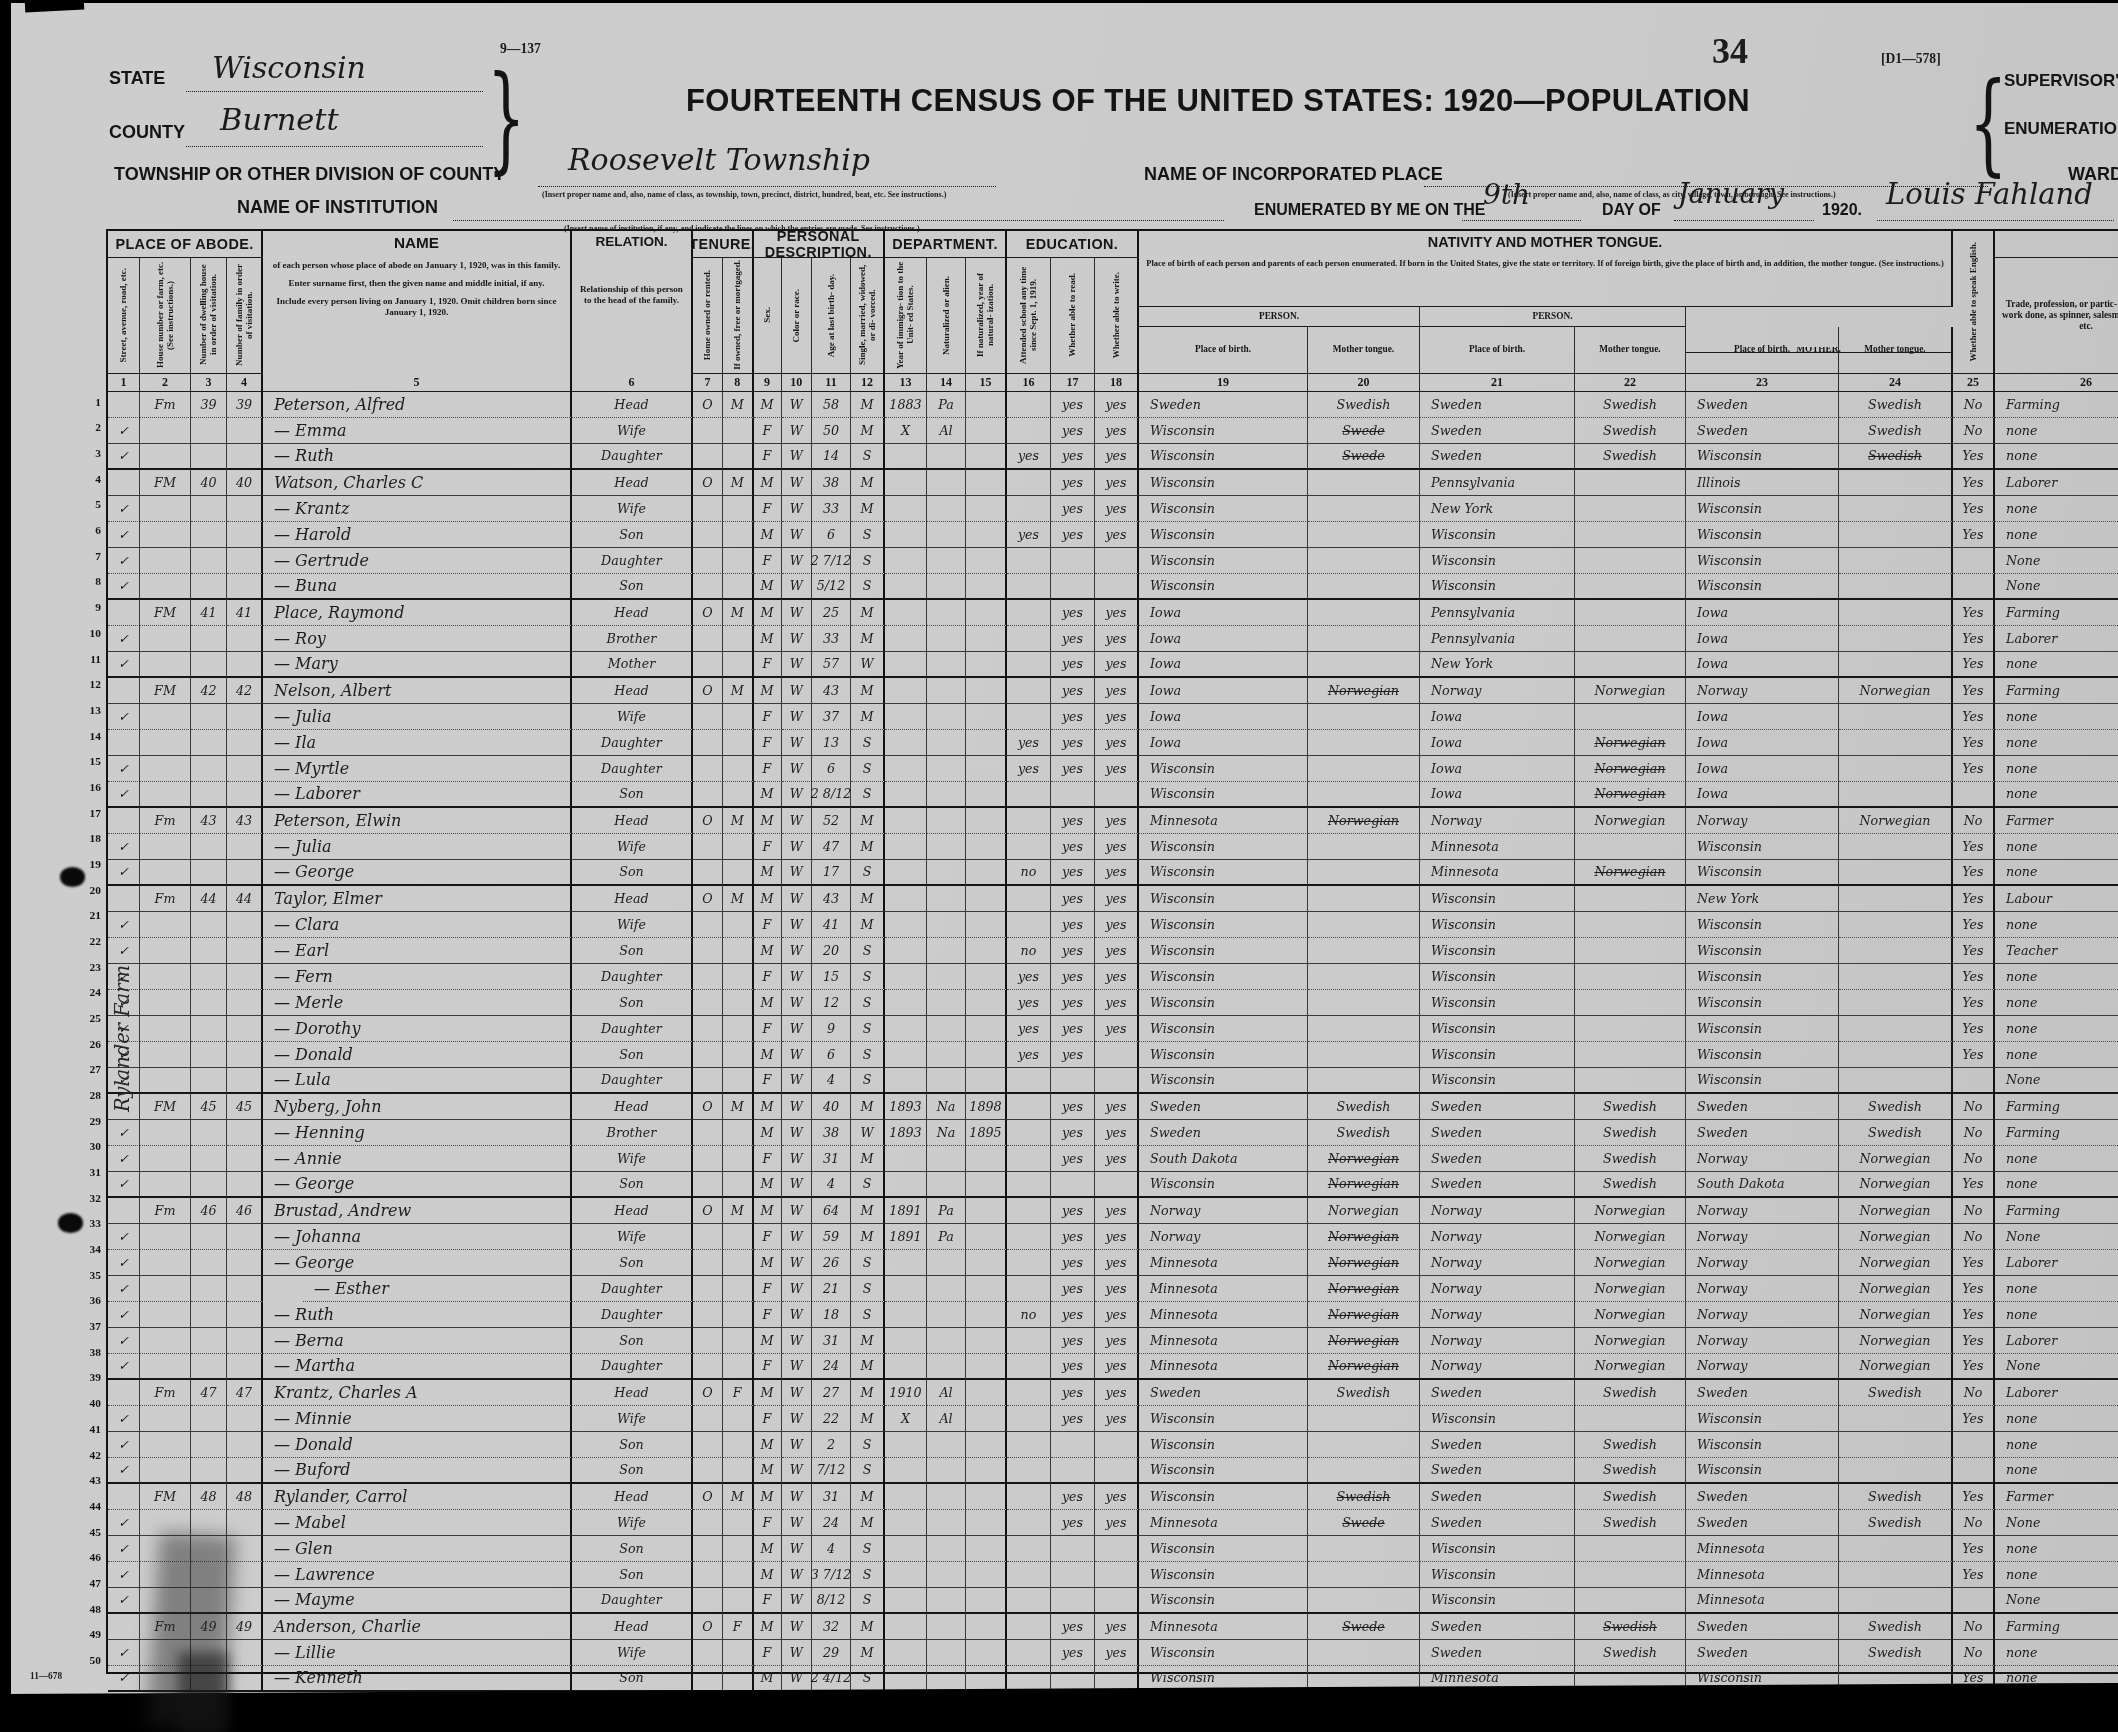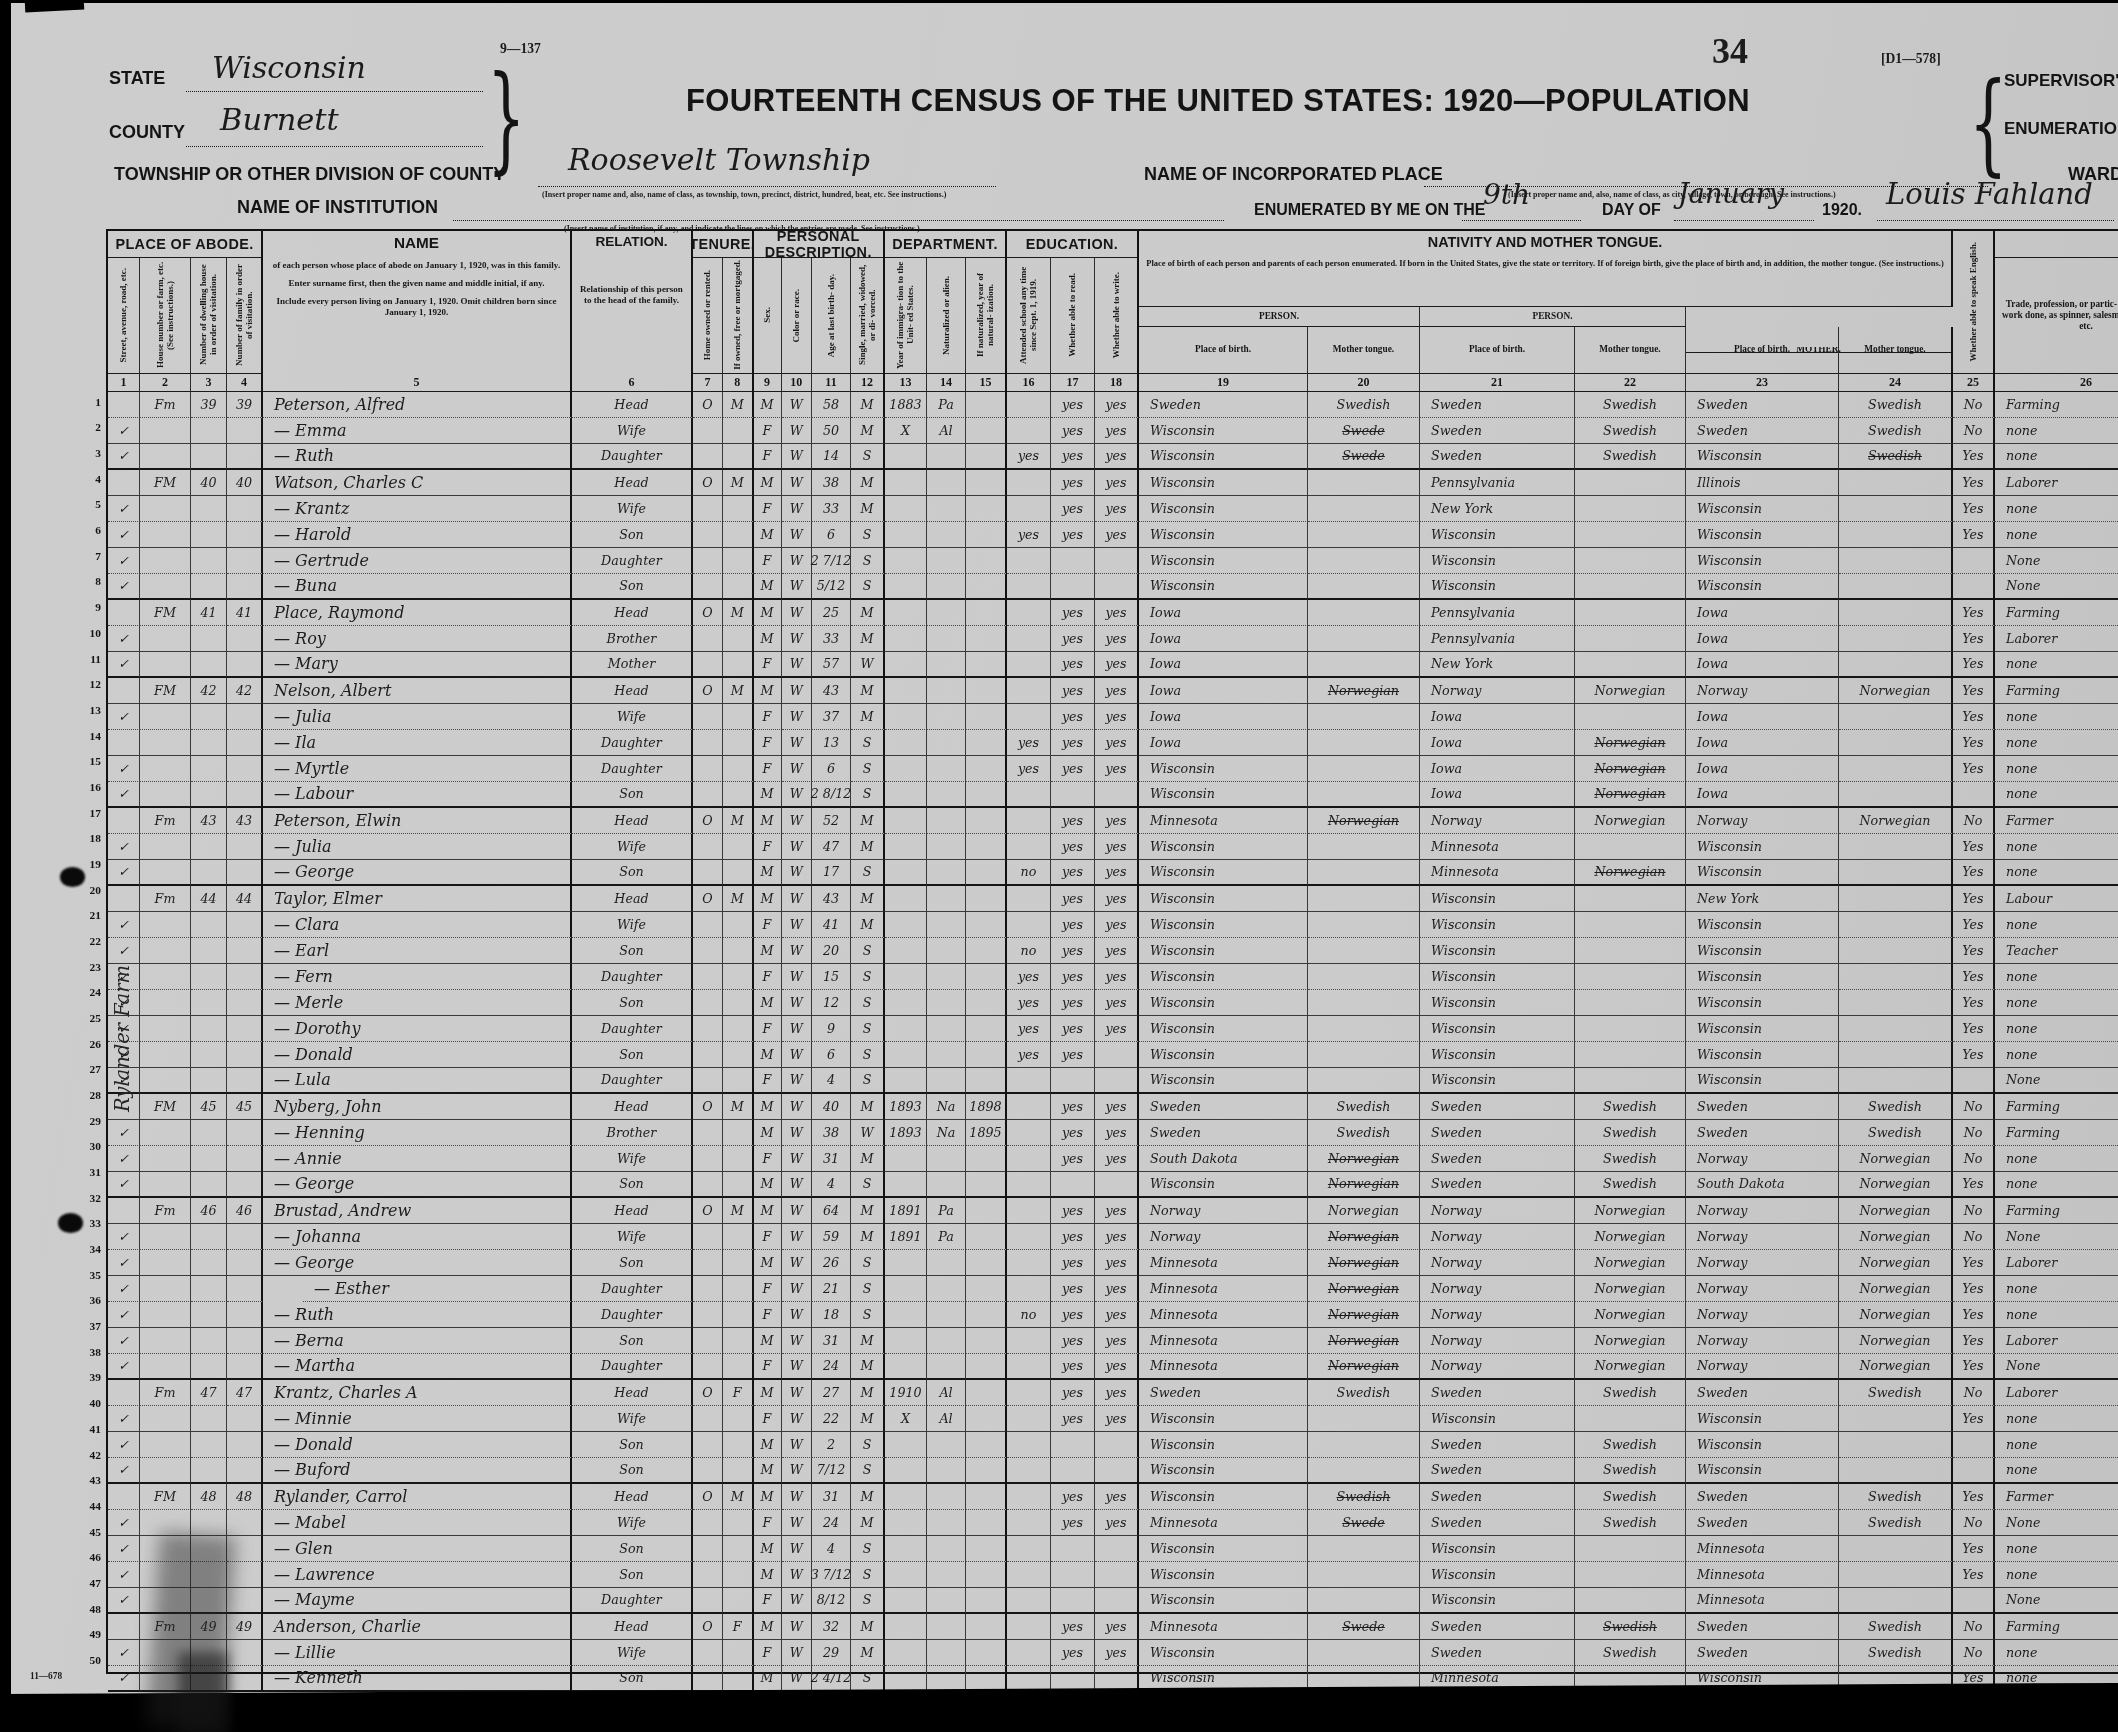--- a/index.html
+++ b/index.html
@@ -603,21 +603,21 @@
         <span class="struck">Norwegian</span>
       </div>
       <div class="cell lft" style="grid-area: 20 / 23 / 21 / 24;">Iowa</div>
       <div class="cell ctr bheavy" style="grid-area: 20 / 24 / 21 / 25;"></div>
       <div class="cell ctr bheavy" style="grid-area: 20 / 25 / 21 / 26;">Yes</div>
       <div class="cell lft" style="grid-area: 20 / 26 / 21 / 27;">none</div>
       <div class="cell ctr famend" style="grid-area: 21 / 1 / 22 / 2;">✓</div>
       <div class="cell ctr famend" style="grid-area: 21 / 2 / 22 / 3;"></div>
       <div class="cell ctr famend" style="grid-area: 21 / 3 / 22 / 4;"></div>
       <div class="cell ctr bheavy famend" style="grid-area: 21 / 4 / 22 / 5;"></div>
-      <div class="cell lft namecell bheavy famend" style="grid-area: 21 / 5 / 22 / 6;">— Labour</div>
+      <div class="cell lft namecell bheavy famend" style="grid-area: 21 / 5 / 22 / 6;">— Laborer</div>
       <div class="cell ctr bheavy famend" style="grid-area: 21 / 6 / 22 / 7;">Son</div>
       <div class="cell ctr famend" style="grid-area: 21 / 7 / 22 / 8;"></div>
       <div class="cell ctr bheavy famend" style="grid-area: 21 / 8 / 22 / 9;"></div>
       <div class="cell ctr famend" style="grid-area: 21 / 9 / 22 / 10;">M</div>
       <div class="cell ctr famend" style="grid-area: 21 / 10 / 22 / 11;">W</div>
       <div class="cell ctr famend" style="grid-area: 21 / 11 / 22 / 12;">2 8/12</div>
       <div class="cell ctr bheavy famend" style="grid-area: 21 / 12 / 22 / 13;">S</div>
       <div class="cell ctr famend" style="grid-area: 21 / 13 / 22 / 14;"></div>
       <div class="cell ctr famend" style="grid-area: 21 / 14 / 22 / 15;"></div>
       <div class="cell ctr bheavy famend" style="grid-area: 21 / 15 / 22 / 16;"></div>

